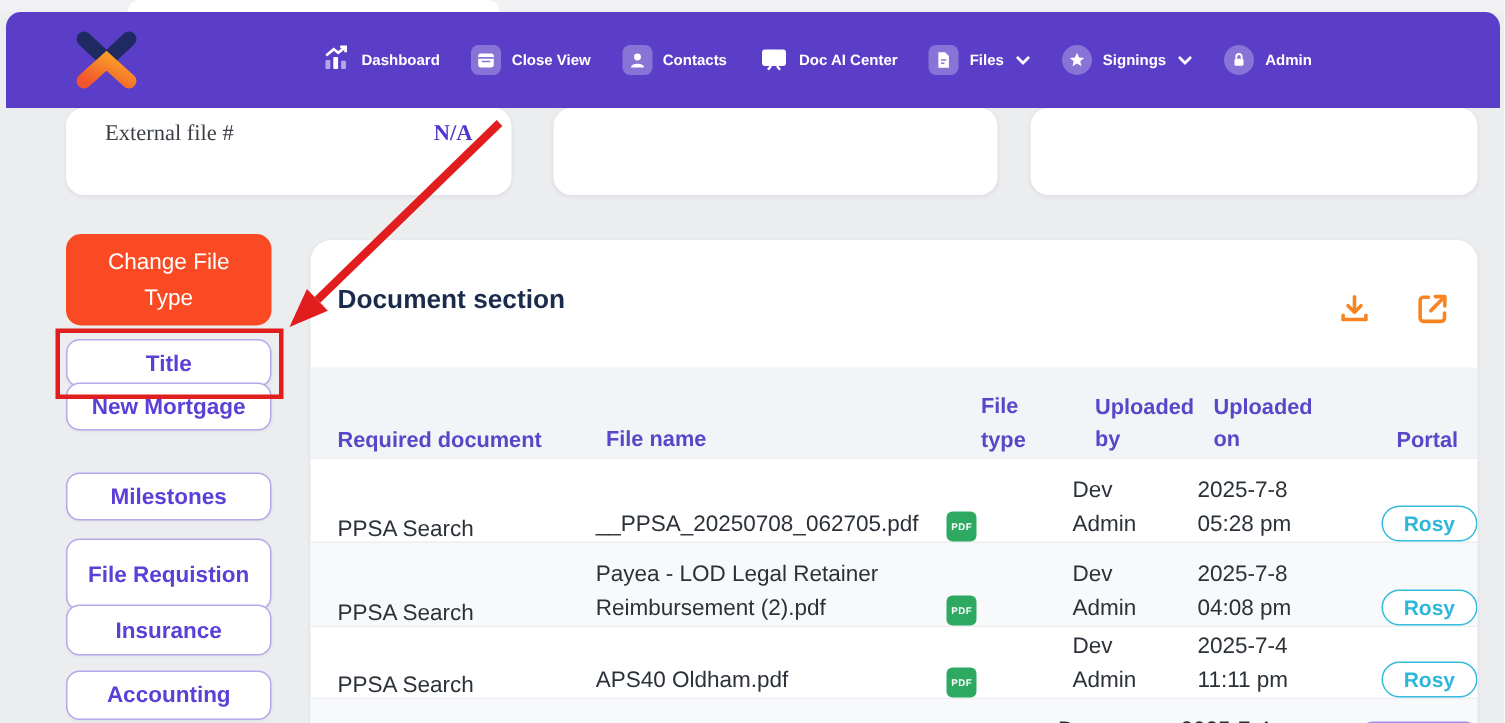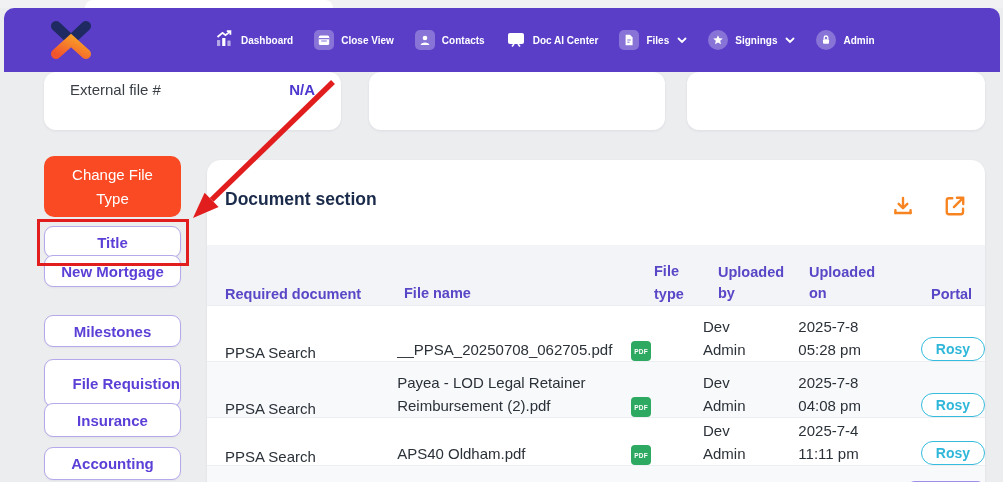--- a/index.html
+++ b/index.html
@@ -27,42 +27,42 @@
     display:flex; align-items:center; justify-content:center; flex:0 0 auto;
   }
   .ic-bg.round { border-radius:50%; }
   .chev { display:inline-flex; margin-left:1px; }
 
   
   .info-card {
     position:absolute; top:72px; height:58px; background:#fff;
     border-radius:12px; box-shadow:0 1px 3px rgba(30,30,60,.07);
   }
-  .card-1 { left:44px;  width:297px; display:flex; justify-content:space-between; padding:9px 26px 0 26px; }
+  .card-1 { left:44px;  width:297px; display:flex; justify-content:space-between; padding:9px 26px 0 26px;font-family:Liberation Serif, serif; }
   .card-2 { left:369px; width:296px; }
   .card-3 { left:687px; width:298px; }
   .info-label { font-size:15px; color:#3A3F46; }
   .info-value { font-size:15px; font-weight:700; color:#4B36CE; }
 
   
   .btn-primary {
     position:absolute; left:44px; top:156px; width:137px; height:61px;
     background:#FA4A23; border:none; border-radius:10px;
     color:#fff; font-weight:400; font-size:15px; line-height:1.55;
     font-family:inherit; cursor:pointer; padding:0 14px;
   }
   .btn-side {
     position:absolute; left:44px; width:137px; height:32px;
     background:#fff; border:1px solid #B5A8EB; border-radius:9px;
     color:#5B3FD6; font-weight:700; font-size:15px;
     font-family:inherit; cursor:pointer;
     box-shadow:0 1px 2px rgba(30,30,60,.05);
   }
   .side-0 { top:226px; } .side-1 { top:255px; } .side-2 { top:315px; }
-  .side-3 { top:359px; height:48px;text-align:right; } .side-4 { top:403px; height:34px; } .side-5 { top:447px; height:33px; }
+  .side-3 { top:359px; height:48px; } .side-4 { top:403px; height:34px; } .side-5 { top:447px; height:33px; }
 
   
   .doc-card {
     position:absolute; left:207px; top:160px; width:778px; height:322px;
     background:#fff; border-radius:14px 14px 0 0; overflow:hidden;
     box-shadow:0 1px 3px rgba(30,30,60,.07);
   }
   .doc-title { position:absolute; left:18px; top:29px; font-size:17.5px; font-weight:700; color:#1B2B4B; }
   .doc-actions { position:absolute; right:17px; top:33px; display:flex; gap:26px; }
   .doc-actions .act { cursor:pointer; display:inline-flex; }
@@ -76,21 +76,21 @@
   .tbody-row { min-height:56px; font-size:15px; border-top:1px solid #EDEEF2;gap:16px; }
   .row-alt { background:#F8F9FB; }
   .row-3 { min-height:48px; }
   .row-partial { min-height:60px; align-items:flex-start; padding-top:10px; }
 
   .c-req  { width:197px; padding-left:18px; }
   .c-file { width:250px; line-height:1.5; }
   .c-type { width:64px; }
   .c-type .w { width:42px; }
   .c-by   { width:91px; line-height:1.5; }
-  .c-by .w { width:62px; }
+  .c-by .w { width:62px;margin-left:12px; }
   .c-on   { width:122px; line-height:1.5; }
   .c-on .w { width:74px; }
   .c-portal { flex:1; }
 
   .pdf-badge {
     width:20px; height:20px; background:#2DA961; border-radius:4px;
     display:flex; align-items:center; justify-content:center;
     color:#fff; font-size:6.5px; font-weight:700; letter-spacing:.3px; cursor:pointer;
   }
   .pill {

